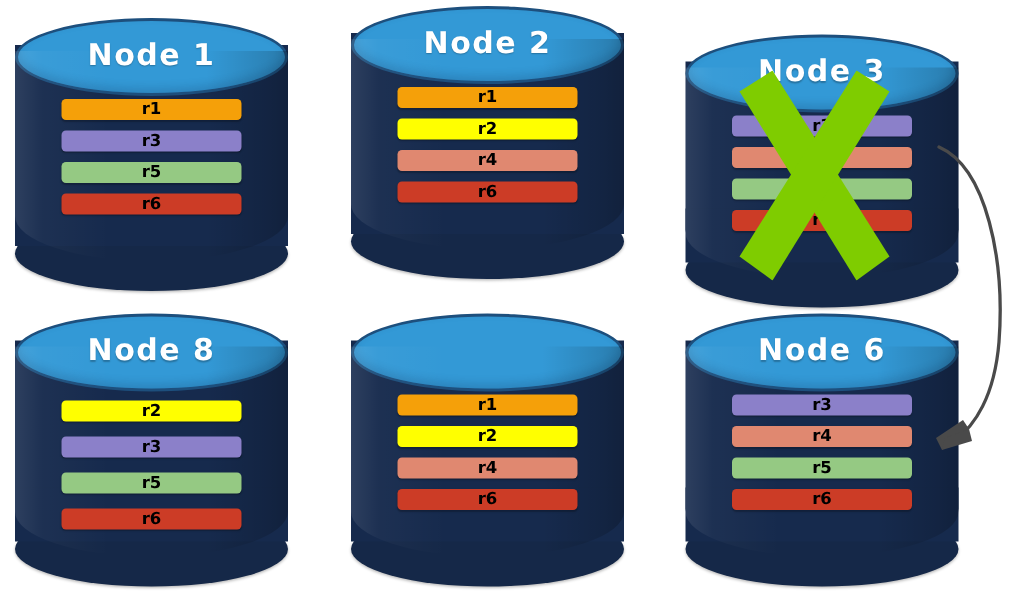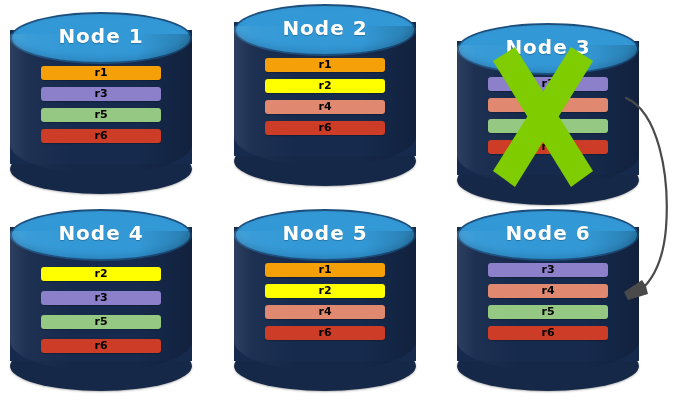--- a/index.html
+++ b/index.html
@@ -208,21 +208,21 @@
   </div>
 
   <div class="node" style="left:10px;top:205px;">
     <div class="cyl-wrap">
       <div class="cyl-body"></div>
       <div class="cyl-bottom"></div>
       <div class="cyl-bottom-mask"></div>
       <div class="cyl-top"></div>
       <div class="cyl-shade"></div>
     </div>
-    <div class="node-title">Node 4</div>
+    <div class="node-title">Node 8</div>
     <div class="bars wide">
       <div class="bar" style="background:#ffff00">
           <span>r2</span>
         </div>
       <div class="bar" style="background:#8b80c9">
           <span>r3</span>
         </div>
       <div class="bar" style="background:#95c983">
           <span>r5</span>
         </div>
@@ -233,21 +233,20 @@
   </div>
 
   <div class="node" style="left:234px;top:205px;">
     <div class="cyl-wrap">
       <div class="cyl-body"></div>
       <div class="cyl-bottom"></div>
       <div class="cyl-bottom-mask"></div>
       <div class="cyl-top"></div>
       <div class="cyl-shade"></div>
     </div>
-    <div class="node-title">Node 5</div>
     <div class="bars">
       <div class="bar" style="background:#f5a009">
           <span>r1</span>
         </div>
       <div class="bar" style="background:#ffff00">
           <span>r2</span>
         </div>
       <div class="bar" style="background:#e08870">
           <span>r4</span>
         </div>

